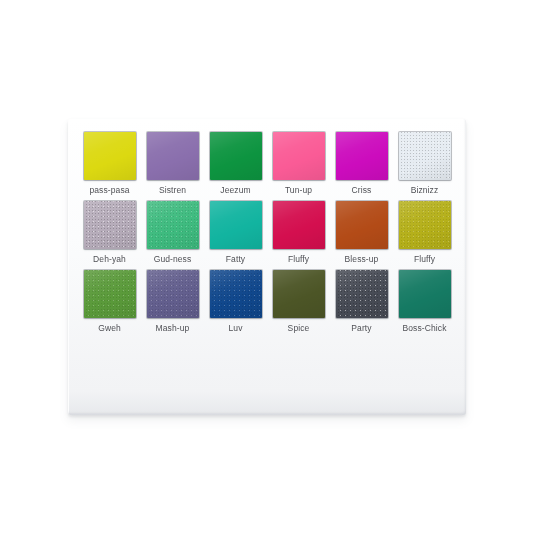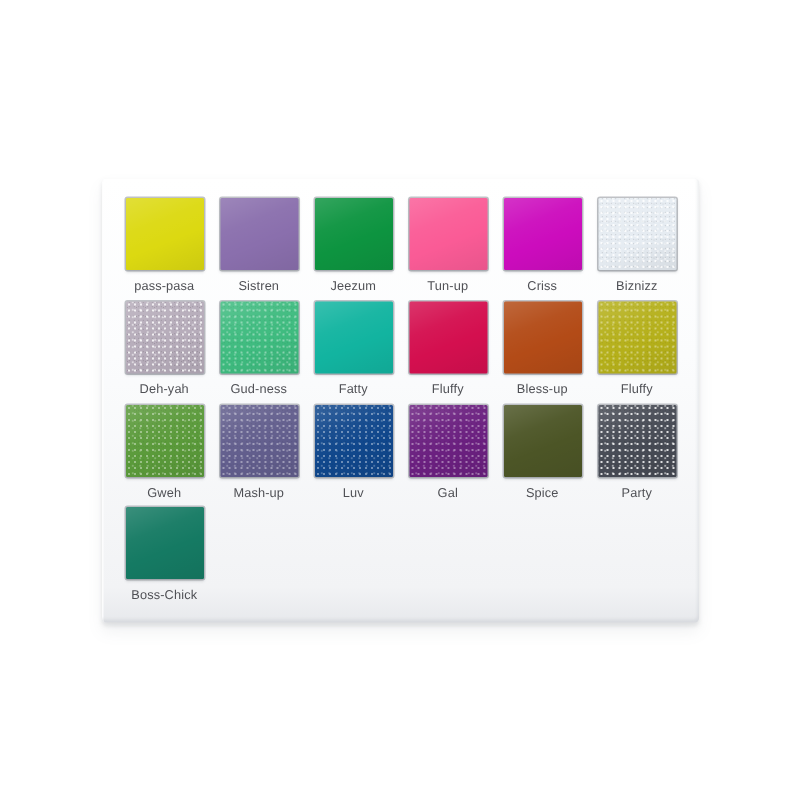--- a/index.html
+++ b/index.html
@@ -185,24 +185,20 @@
         </div>
         <div class="cell">
           <div class="pan fx-shimmer" title="Mash-up" style="background: rgb(98, 94, 141);"></div>
           <div class="pan-label">Mash-up</div>
         </div>
         <div class="cell">
           <div class="pan fx-shimmer" title="Luv" style="background: rgb(16, 71, 140);"></div>
           <div class="pan-label">Luv</div>
         </div>
         <div class="cell">
-          <div class="pan fx-shimmer" title="Gal" style="background: rgb(107, 32, 128);"></div>
-          <div class="pan-label">Gal</div>
-        </div>
-        <div class="cell">
           <div class="pan" title="Spice" style="background: rgb(76, 85, 38);"></div>
           <div class="pan-label">Spice</div>
         </div>
         <div class="cell">
           <div class="pan fx-glitter" title="Party" style="background: rgb(71, 75, 85);"></div>
           <div class="pan-label">Party</div>
         </div>
         <div class="cell">
           <div class="pan" title="Boss-Chick" style="background: rgb(21, 122, 99);"></div>
           <div class="pan-label">Boss-Chick</div>

